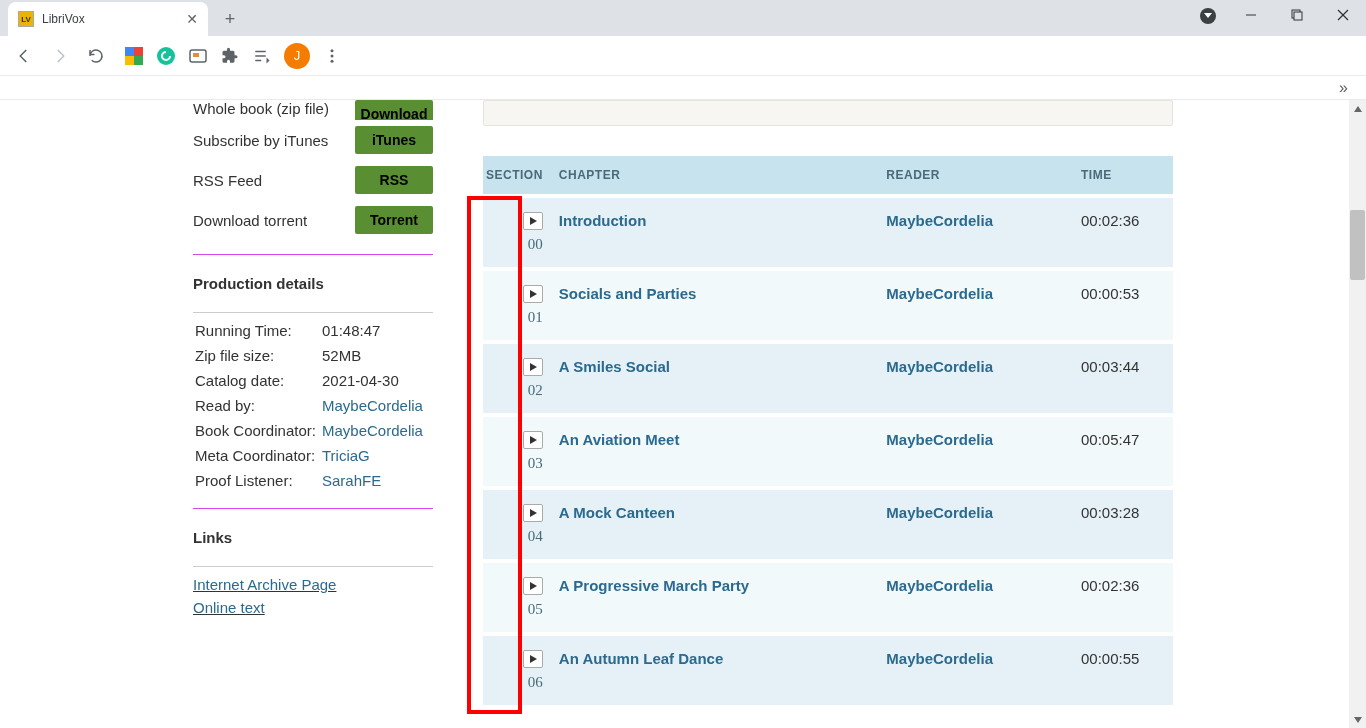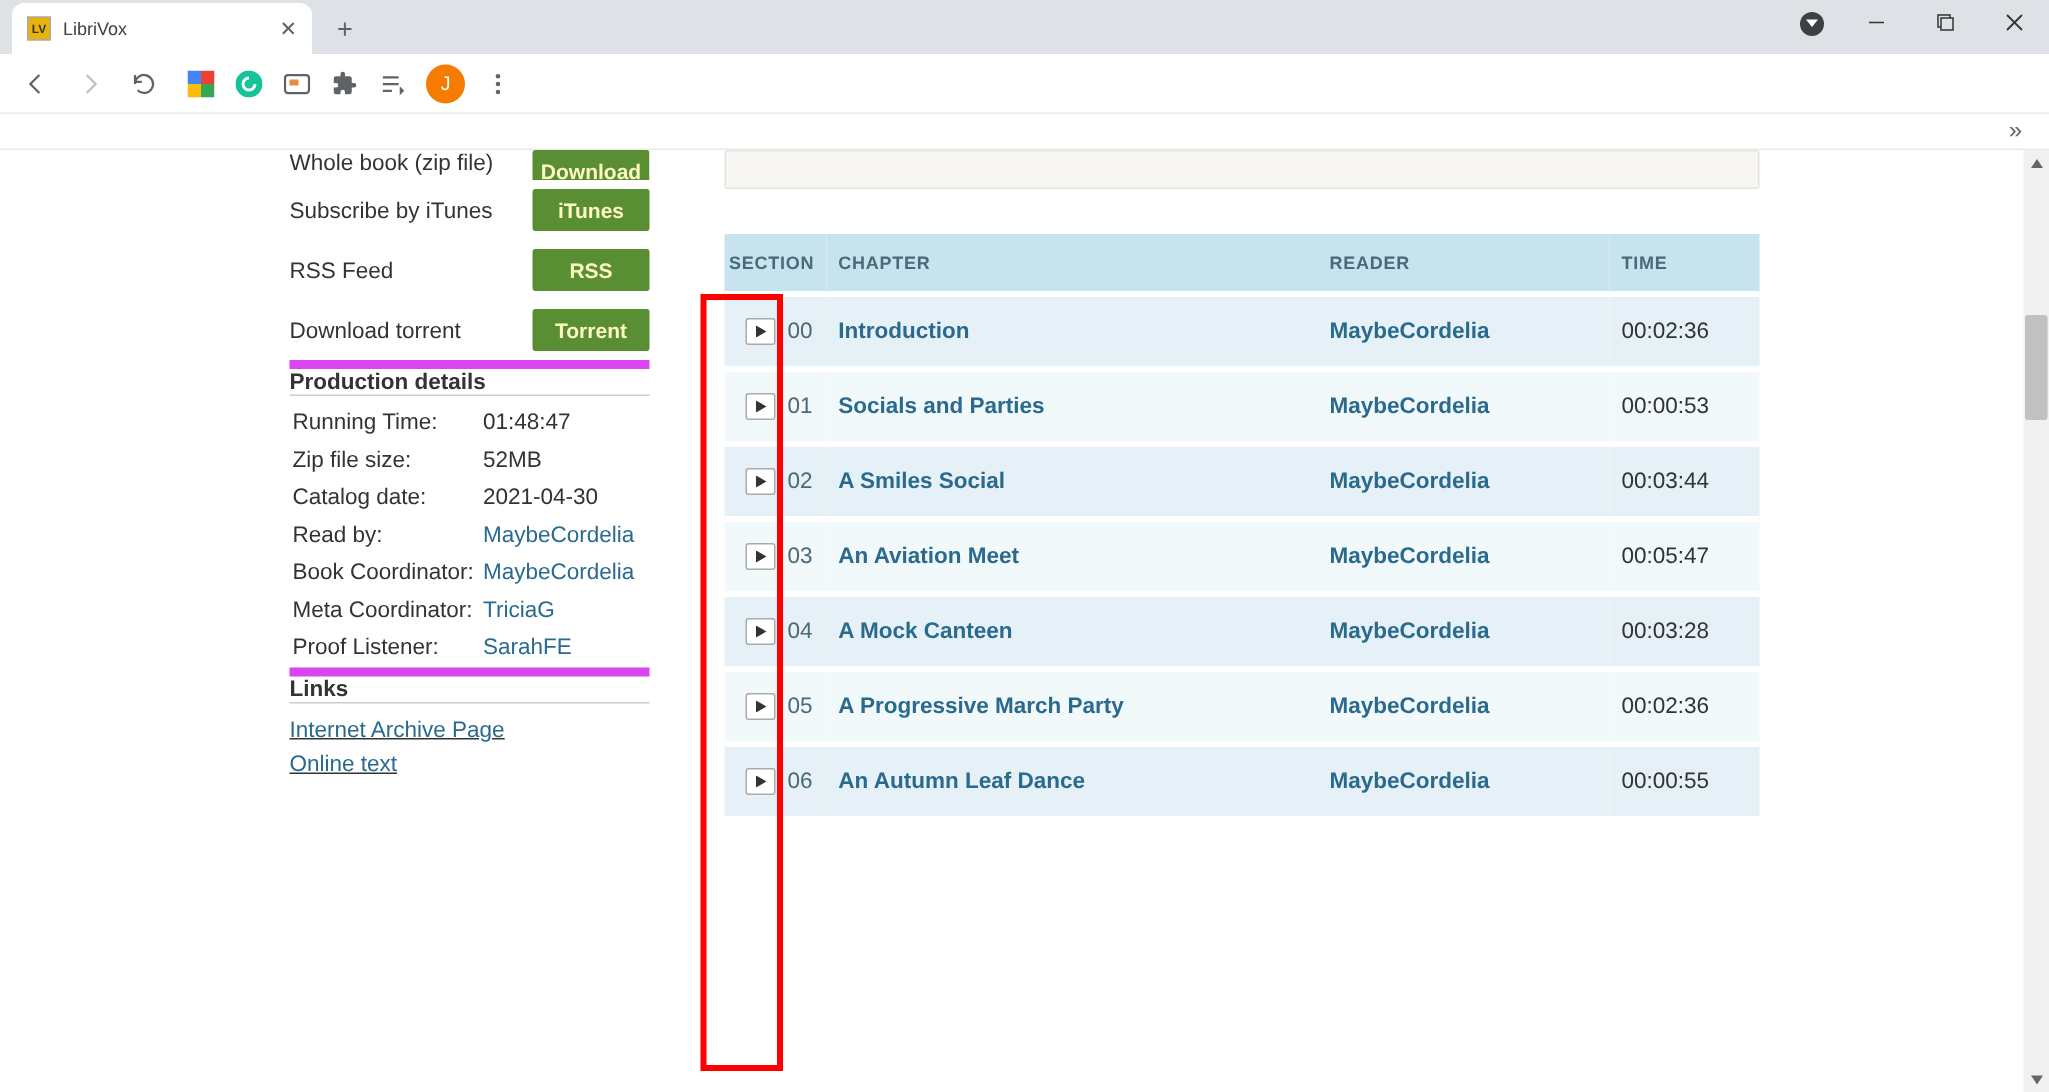--- a/index.html
+++ b/index.html
@@ -29,45 +29,45 @@
 .profile-badge { width: 26px; height: 26px; border-radius: 50%; background: #f57c00; color: #fff; font-size: 13px; display: flex; align-items: center; justify-content: center; cursor: pointer; }
 .overflow-line { height: 24px; display: flex; justify-content: flex-end; padding-right: 18px; align-items: center; color: #5f6368; font-size: 16px; border-bottom: 1px solid #e8eaed; }
 
 .content-area { flex: 1; position: relative; overflow: hidden; }
 .page { position: absolute; inset: 0; overflow-y: auto; background: #fff; }
 .page-inner { width: 980px; margin: 0 auto; display: flex; gap: 50px; padding-top: 0; }
 
 .sidebar { width: 240px; flex-shrink: 0; font-size: 15px; color: #333; }
 .dl-row { display: flex; align-items: center; justify-content: space-between; padding: 6px 0; }
 .dl-label { color: #333; }
-.dl-btn { background: #5a8e33; color: #fef9c3; border: none; padding: 6px 0; width: 78px; text-align: center; font-size: 14px; font-weight: bold; cursor: pointer; border-radius: 2px; }
+.dl-btn { background: #5a8e33; color: #000000; border: none; padding: 6px 0; width: 78px; text-align: center; font-size: 14px; font-weight: bold; cursor: pointer; border-radius: 2px; }
 .dl-row.cut { overflow: hidden; height: 20px; align-items: flex-start; }
 .dl-row.cut .dl-label { margin-top: -6px; }
 .dl-row.cut .dl-btn { margin-top: -6px; }
 
-.section-hdr { border-top: 6px solid #d946ef; border-bottom: 1px solid #ccc; padding: 0 0; font-weight: bold; font-size: 15px; color: #333; }
+.section-hdr { border-top: 1px solid #d946ef; border-bottom: 1px solid #ccc; padding: 20px 0; margin-top: 14px; font-weight: bold; font-size: 15px; color: #333; }
 .details-table { width: 100%; font-size: 15px; margin-top: 4px; }
 .details-table td { padding: 3px 0; vertical-align: top; }
 .details-table td:first-child { color: #333; width: 125px; }
 .details-table a, .link { color: #2b6a8f; text-decoration: none; cursor: pointer; }
 .links-list { margin-top: 6px; text-decoration: underline; }
 .links-list div { padding: 3px 0; }
 
 .main { flex: 1; }
 .notice-box { background: #f7f6f2; border: 1px solid #e6e4dd; height: 26px; margin-bottom: 30px; border-radius: 2px; }
 
 .chapters-table { width: 100%; border-collapse: collapse; font-size: 15px; }
 .chapters-table thead th { background: #c7e3ee; color: #4a6a7a; font-size: 12px; text-align: left; padding: 12px 8px; letter-spacing: 0.5px; font-weight: 600; }
 .chapters-table thead th:first-child { padding-left: 3px; }
 .chapters-table tbody tr { border-top: 4px solid #fff; }
 .chapters-table tbody tr:nth-child(odd) td { background: #e5f1f6; }
 .chapters-table tbody tr:nth-child(even) td { background: #f2f9fb; }
 .chapters-table td { padding: 14px 8px; vertical-align: top; }
 .chapters-table td:first-child { width: 60px; text-align: left; padding-left: 10px; }
-.section-cell { display: flex; flex-direction: row; align-items: flex-start; gap: 6px; }
+.section-cell { display: flex; flex-direction: column; align-items: flex-end; gap: 6px; font-family: Liberation Serif, serif; }
 .play-btn { width: 20px; height: 18px; background: #fff; border: 1px solid #aaa; border-radius: 2px; display: flex; align-items: center; justify-content: center; cursor: pointer; margin-left: 4px; }
 .play-btn svg { width: 8px; height: 8px; }
 .section-num { color: #4a6a7a; font-size: 15px; padding-left: 2px; }
 .chapter-link { color: #2b6a8f; font-weight: bold; text-decoration: none; cursor: pointer; }
 .reader-link { color: #2b6a8f; font-weight: bold; text-decoration: none; cursor: pointer; }
 .time-cell { color: #333; width: 100px; }
 
 .highlight-box { position: absolute; border: 4px solid #ff0000; pointer-events: none; z-index: 50; }
 
 .scrollbar-track { position: absolute; right: 0; top: 0; width: 17px; height: 100%; background: #f1f1f1; display: flex; flex-direction: column; }

